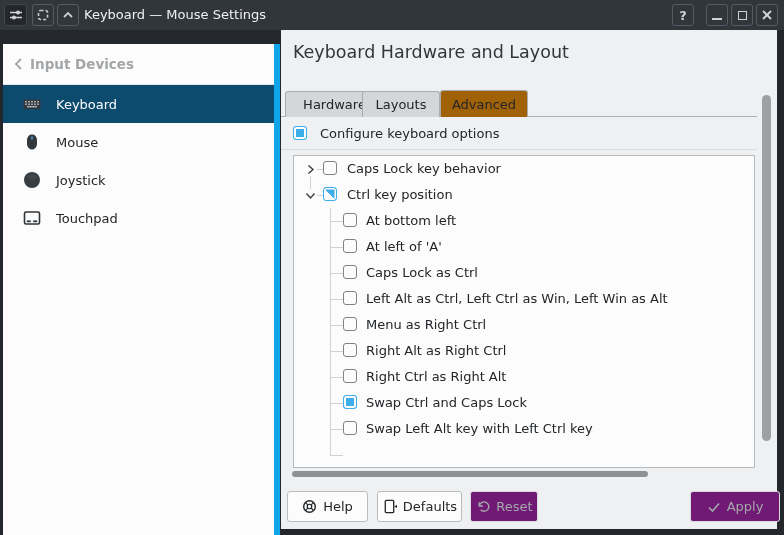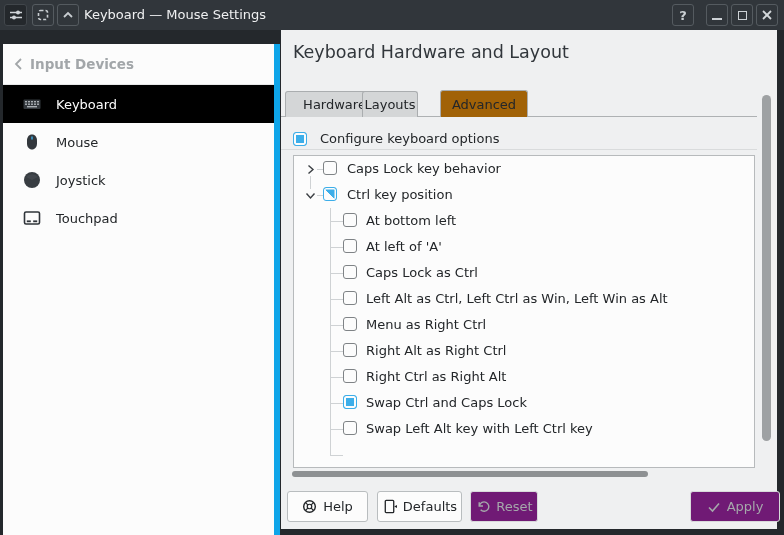--- a/index.html
+++ b/index.html
@@ -17,35 +17,35 @@
   .tb-help { left:672px; font-weight:bold; font-size:13px; }
   .tb-min { left:706px; } .tb-max { left:731px; } .tb-close { left:756px; }
   .min-glyph { display:block; width:10px; height:2px; background:#ccd1d5; margin-top:8px; }
   .max-glyph { display:block; width:9px; height:9px; border:1.5px solid #ccd1d5; }
 
   
   .sidebar { position:absolute; left:3px; top:44px; width:277px; height:499px; background:#fcfcfc; border-right:6px solid #0ea5e9; }
   .side-header { height:41px; display:flex; align-items:center; padding-left:11px; border-bottom:1px solid #e6e7e8; }
   .side-header .back-label { color:#a2a6a9; font-weight:600; font-size:13.5px; margin-left:7px; }
   .side-item { height:38px; display:flex; align-items:center; cursor:default; }
-  .side-item.selected { background:#000000; color:#fcfcfc; }
+  .side-item.selected { background:#0c4a6e; color:#fcfcfc; }
   .side-icon { position:relative; left:19px; width:20px; height:20px; display:flex; align-items:center; justify-content:center; }
   .side-label { position:relative; left:33px; }
 
   
   .main { position:absolute; left:281px; top:30px; width:496px; height:499px; background:#eff0f1; }
   .heading { position:absolute; left:12px; top:12px; font-size:17.5px; color:#31363b; }
 
   .tab-underline { position:absolute; left:0; top:86px; width:476px; height:1px; background:#aeb1b3; }
   .tab { position:absolute; height:26px; top:61px; border:1px solid #aaadaf; border-bottom:none;
          border-radius:3px 3px 0 0; background:#d4d6d7; display:flex; align-items:center; justify-content:center;
          font-size:13px; color:#232629; z-index:1; }
   .tab.active { height:27px; top:60px; background:#a16207; z-index:2; }
 
-  .cfg-row { position:absolute; left:12px; top:96px; height:20px; display:flex; align-items:flex-end; }
+  .cfg-row { position:absolute; left:12px; top:96px; height:20px; display:flex; align-items:flex-start; }
   .cfg-row .cb { margin-right:13px; }
   .sep { position:absolute; left:0; top:119px; width:476px; height:1px; background:#d9dbdc; }
 
   
   .cb { display:inline-block; width:14px; height:14px; border:1px solid #7f8386; border-radius:3px; background:#fcfcfc; flex:none; }
   .cb.checked { border-color:#3daee9; background:#3daee9; box-shadow:inset 0 0 0 2px #fcfcfc; }
   .cb.partial { border-color:#3daee9; background:linear-gradient(to bottom left,#3daee9 50%,#fcfcfc 50%); box-shadow:inset 0 0 0 1.5px #fcfcfc; }
 
   
   .treebox { position:absolute; left:12px; top:125px; width:462px; height:313px; background:#fcfcfc; border:1px solid #b7babc; overflow:hidden; }
@@ -169,21 +169,21 @@
         </div>
       </div>
   </div>
 
   <div class="main">
     <div class="heading">Keyboard Hardware and Layout</div>
 
     <div class="tab-underline"></div>
     <div id="tab-bar">
         <div class="tab" style="left: 4px; width: 99px;">Hardware</div>
-        <div class="tab" style="left: 81px; width: 56px;">Layouts</div>
+        <div class="tab" style="left: 81px; width: 78px;">Layouts</div>
         <div class="tab active" style="left: 159px; width: 88px;">Advanced</div>
       </div>
 
     <div class="cfg-row">
       <span class="cb checked"></span>
       <span>Configure keyboard options</span>
     </div>
     <div class="sep"></div>
 
     <div class="treebox">

